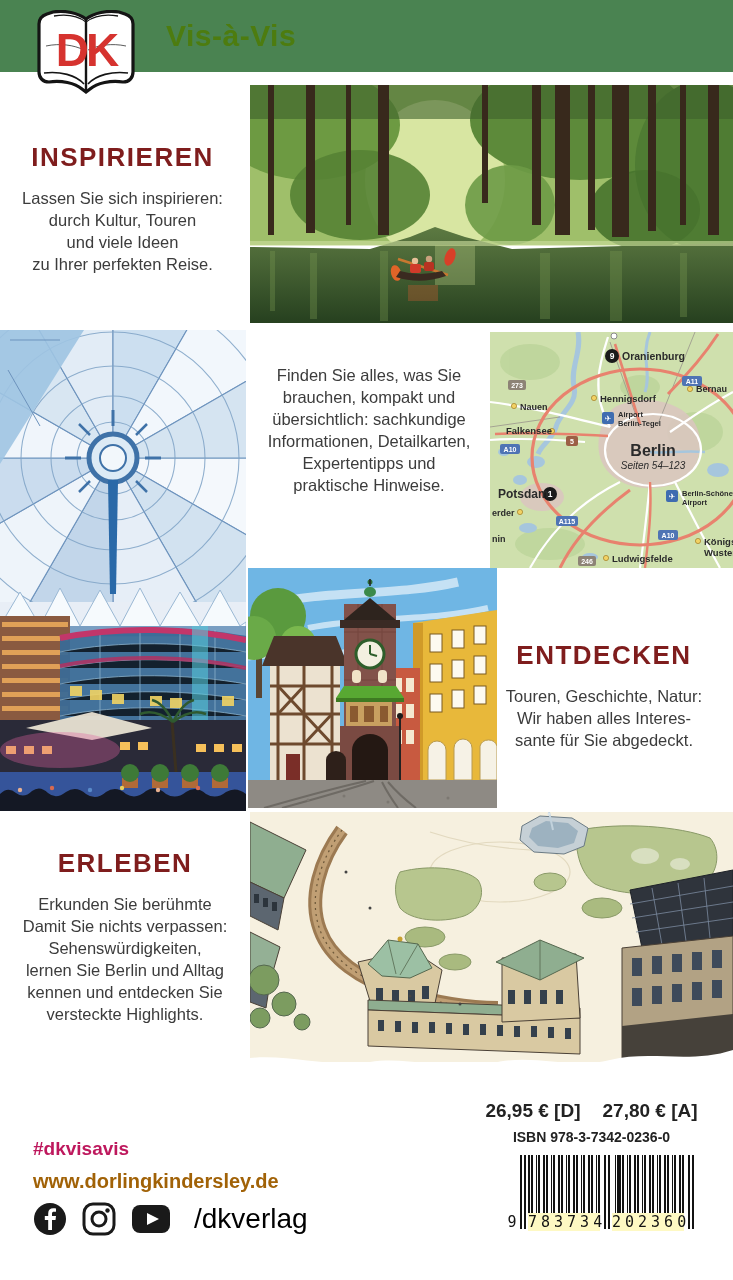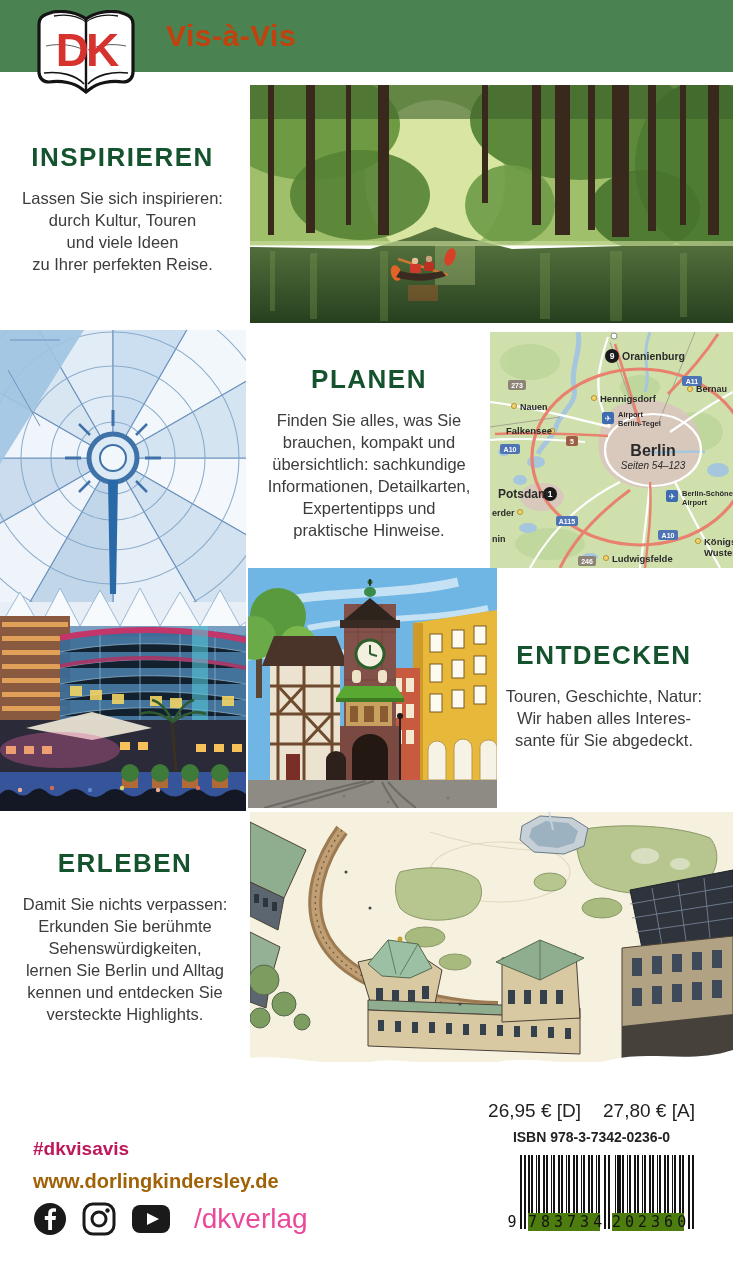--- a/index.html
+++ b/index.html
@@ -1,45 +1,45 @@
 <!DOCTYPE html>
 <html><head>
 <meta charset="utf-8">
 <style>
   html,body{margin:0;padding:0;background:#e9e9e9}
   .page{position:relative;width:733px;height:1280px;background:#ffffff;overflow:hidden;
         font-family:"Liberation Sans","DejaVu Sans",sans-serif;margin:0 auto}
   svg text{font-family:"Liberation Sans","DejaVu Sans",sans-serif}
 
   .topbar{position:absolute;left:0;top:0;width:733px;height:72px;background:#4a8351}
-  .series-title{position:absolute;left:166px;top:19px;color:#c2410c;font-size:30px;font-weight:700;letter-spacing:.5px}
+  .series-title{position:absolute;left:166px;top:19px;color:#4d7c0f;font-size:30px;font-weight:700;letter-spacing:.5px}
   .logo{position:absolute;left:36px;top:10px;width:100px;height:84px}
 
   .photo{position:absolute;display:block}
 
   .tblock{position:absolute;text-align:center;color:#3c3c3c}
-  .tblock h2{margin:0 0 14px 0;font-size:26px;letter-spacing:1.5px;color:#14532d;font-weight:700;
+  .tblock h2{margin:0 0 14px 0;font-size:26px;letter-spacing:1.5px;color:#7f1d1d;font-weight:700;
              font-family:"Liberation Sans","DejaVu Sans",sans-serif}
   .tblock .ln{font-size:16.5px;line-height:22px}
 
   .price-row{position:absolute;left:470px;top:1100px;width:243px;display:flex;justify-content:center;gap:22px;
-             font-size:19px;font-weight:400;color:#222222}
+             font-size:19px;font-weight:700;color:#222222}
   .isbn{position:absolute;left:470px;top:1129px;width:243px;text-align:center;font-size:14px;font-weight:700;color:#222222}
 
   .barcode{position:absolute;left:512px;top:1155px;width:190px;height:88px}
   .barcode .guard{position:absolute;top:0;width:2px;height:74px;background:#131313}
   .barcode .bars{position:absolute;top:0;height:58px;width:72px;
      background:repeating-linear-gradient(90deg,#131313 0 2px,#fff 2px 3px,#131313 3px 5px,#fff 5px 8px,#131313 8px 9px,#fff 9px 10px,#131313 10px 12px,#fff 12px 15px)}
   .barcode .bdigit{position:absolute;top:58px;height:18px;font-family:"DejaVu Sans Mono","Liberation Mono",monospace;
-     font-size:15px;color:#131313;background:#4d7c0f;text-align:center;letter-spacing:4px;line-height:18px}
+     font-size:15px;color:#131313;background:#fef9c3;text-align:center;letter-spacing:4px;line-height:18px}
 
   .hashtag{position:absolute;left:33px;top:1138px;font-size:19px;font-weight:700;color:#be185d}
   .website{position:absolute;left:33px;top:1170px;font-size:20px;font-weight:700;color:#a16207}
   .social-row{position:absolute;left:33px;top:1202px;display:flex;align-items:center;gap:15px}
-  .handle{font-size:28px;font-weight:400;color:#ec4899;margin-left:8px}
+  .handle{font-size:28px;font-weight:400;color:#000000;margin-left:8px}
 </style>
 </head>
 <body>
 
 <div class="page">
 
   <div class="topbar"></div>
 
   <svg class="logo" viewBox="0 0 100 84">
     <path d="M50,9 C42,3 29,0 17,2 L11,4 C5,6 3,10 3,14 L3,62 C3,68 7,72 13,72 C25,70 39,73 46,79 L50,82 L54,79 C61,73 75,70 87,72 C93,72 97,68 97,62 L97,14 C97,10 95,6 89,4 L83,2 C71,0 58,3 50,9 Z" fill="#ffffff" stroke="#141414" stroke-width="3.2"></path>
@@ -236,21 +236,20 @@
       <circle cx="20" cy="460" r="2.2" fill="#e8b090"></circle>
         <circle cx="52" cy="458" r="2.2" fill="#d86a50"></circle>
       <circle cx="90" cy="460" r="2.2" fill="#5a8ac8"></circle>
         <circle cx="122" cy="458" r="2.2" fill="#e8d060"></circle>
       <circle cx="158" cy="460" r="2.2" fill="#e8b090"></circle>
         <circle cx="198" cy="458" r="2.2" fill="#d86a50"></circle>
     </g>
   </svg>
 
   <div class="tblock" style="left:252px;top:364px;width:234px">
-    <h2>PLANEN</h2>
     <div class="ln">Finden Sie alles, was Sie</div>
     <div class="ln">brauchen, kompakt und</div>
     <div class="ln">übersichtlich: sachkundige</div>
     <div class="ln">Informationen, Detailkarten,</div>
     <div class="ln">Expertentipps und</div>
     <div class="ln">praktische Hinweise.</div>
   </div>
 
   <svg class="photo" style="left:490px;top:332px" width="243" height="236" viewBox="0 0 243 236">
     <rect width="243" height="236" fill="#cfe0ad"></rect>
@@ -471,22 +470,22 @@
 
   <div class="tblock" style="left:490px;top:640px;width:228px">
     <h2>ENTDECKEN</h2>
     <div class="ln">Touren, Geschichte, Natur:</div>
     <div class="ln">Wir haben alles Interes-</div>
     <div class="ln">sante für Sie abgedeckt.</div>
   </div>
 
   <div class="tblock" style="left:0;top:848px;width:250px">
     <h2>ERLEBEN</h2>
+    <div class="ln">Erkunden Sie berühmte</div>
     <div class="ln">Damit Sie nichts verpassen:</div>
-    <div class="ln">Erkunden Sie berühmte</div>
     <div class="ln">Sehenswürdigkeiten,</div>
     <div class="ln">lernen Sie Berlin und Alltag</div>
     <div class="ln">kennen und entdecken Sie</div>
     <div class="ln">versteckte Highlights.</div>
   </div>
 
   <svg class="photo" style="left:250px;top:812px" width="483" height="263" viewBox="0 0 483 263" preserveAspectRatio="none">
     <rect x="0" y="0" width="483" height="250" fill="#f6f0df"></rect>
     <g fill="none" stroke="#e2d9bf" stroke-width="1.2">
       <ellipse cx="250" cy="60" rx="70" ry="30"></ellipse>

